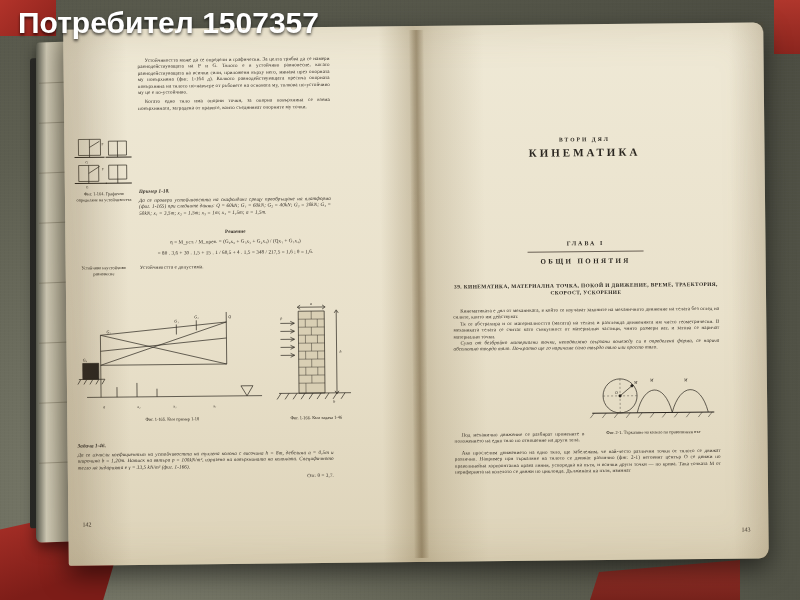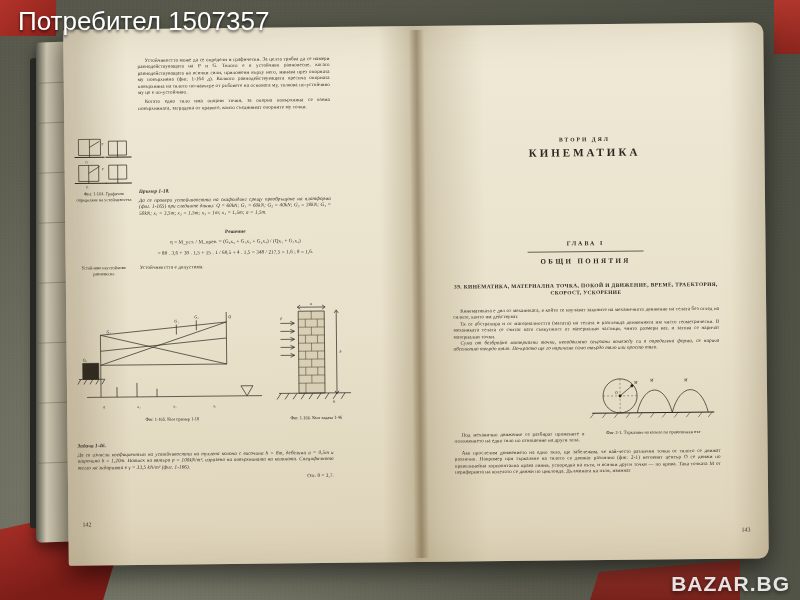--- a/index.html
+++ b/index.html
@@ -82,21 +82,21 @@
   .rule{height:1px;background:#6a6055;margin:5px auto;width:46%;}
 
   .pageno{position:absolute;font-family:"Liberation Serif",serif;font-size:6px;color:#3a332a;}
 
   
   .fig{position:relative;border:0;}
   .figcap{font-size:4.4px;line-height:5.6px;text-align:center;color:#2e281f;font-family:"Liberation Serif",serif;}
   svg{display:block;}
 
   
-  .wm-top{position:absolute;left:18px;top:6px;color:#fff;font-size:26px;font-weight:normal;
+  .wm-top{position:absolute;left:18px;top:6px;color:#fff;font-size:30px;font-weight:bold;
     font-family:"Liberation Sans",sans-serif;text-shadow:0 2px 3px rgba(0,0,0,.65);}
   .wm-bottom{position:absolute;right:10px;bottom:4px;color:#f2f2f2;font-size:21px;font-weight:bold;
     letter-spacing:1px;font-family:"Liberation Sans",sans-serif;opacity:.92;
     text-shadow:0 2px 4px rgba(0,0,0,.6);}
 </style>
 </head>
 <body>
 
 <div id="shot">
   <div class="bg"></div>
@@ -312,14 +312,13 @@
         <div class="col" style="left:30px;top:424px;width:266px;">
           <div class="txt ind">Ако прослелим движението на едно тяло, ще забележим, че най-често различни точки от тялото се движат различно. Например при търкаляне на тялото се движат различно (фиг. 2-1) неговият център O се движи по праволинейна хоризонтална права линия, успоредна на пътя, и всички други точки — по крива. Така точката M от периферията на колелото се движи по циклоида. Дължината на пътя, изминат</div>
         </div>
 
         <div class="pageno" style="right:18px;bottom:26px;">143</div>
       </div>
     </div>
   </div>
 
   <div class="wm-top">Потребител 1507357</div>
-  <div class="wm-bottom">BAZAR.BG</div>
 </div>
 
 </body></html>

